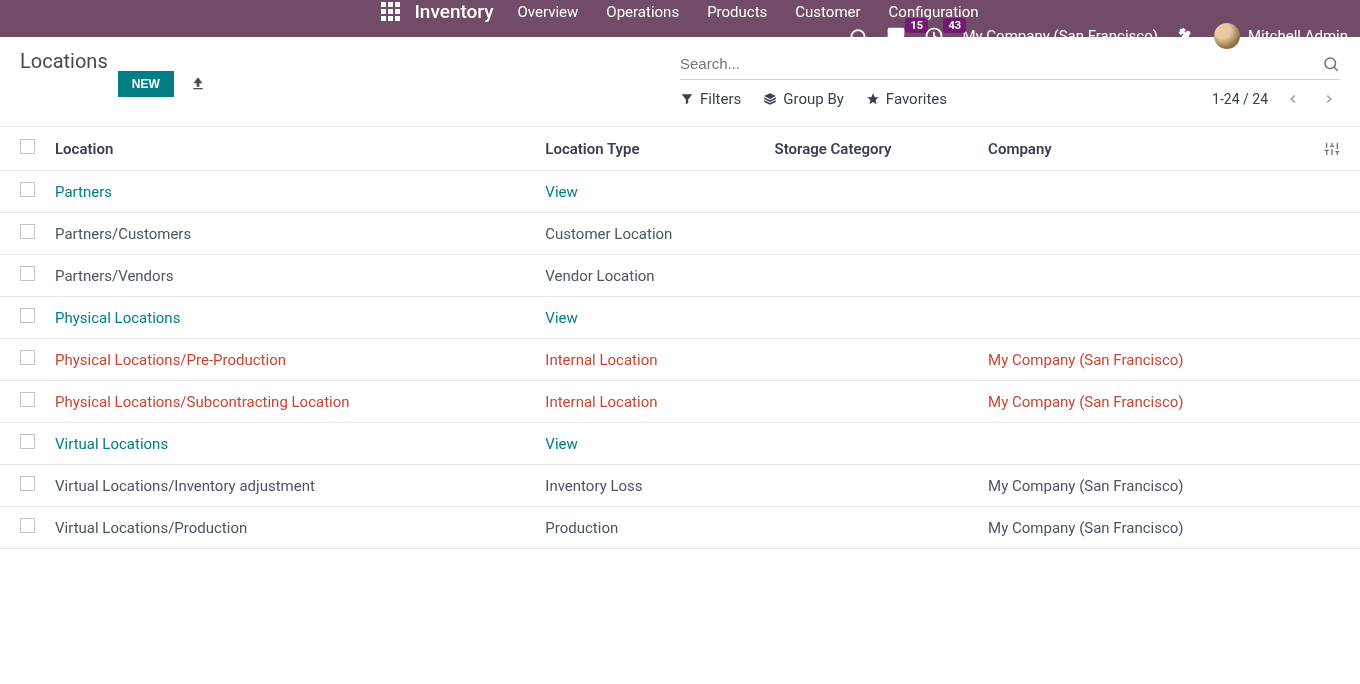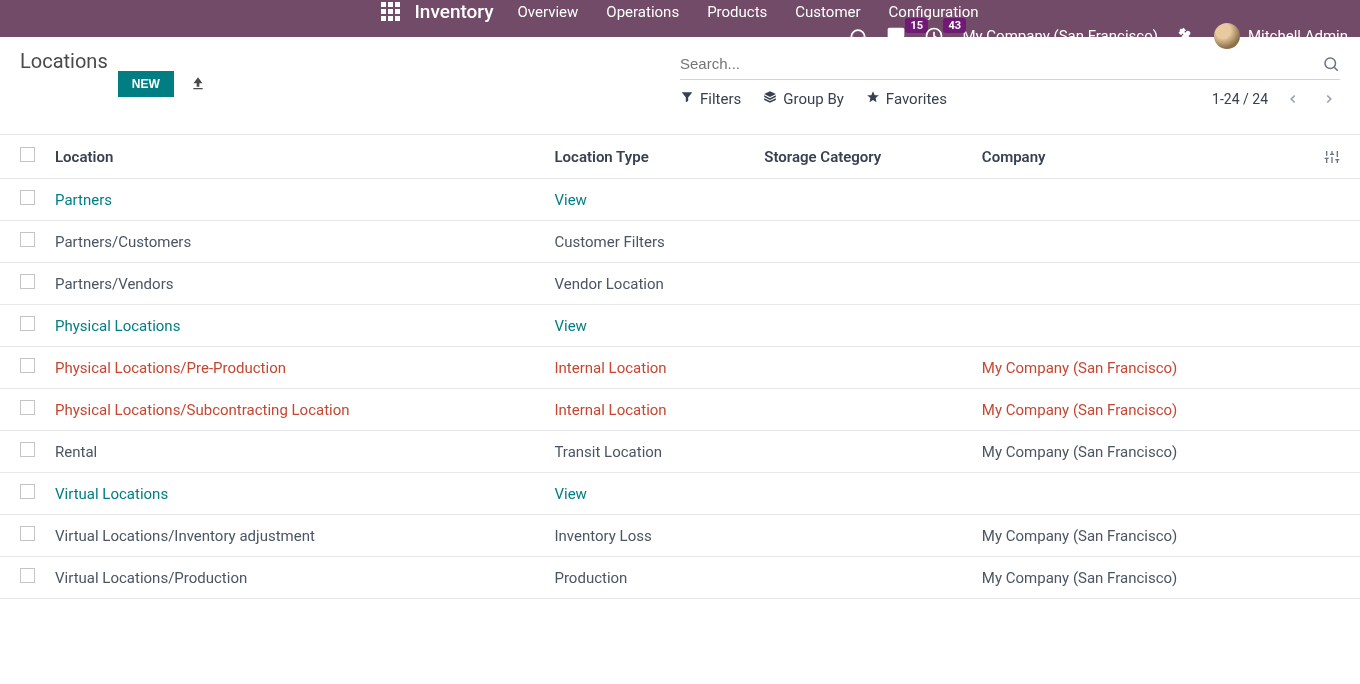--- a/index.html
+++ b/index.html
@@ -29,27 +29,27 @@
   .btn-new { background: #017E84; color: #fff; border: none; padding: 6px 14px; font-size: 12px; font-weight: 600; cursor: pointer; }
   .download-icon { cursor: pointer; color: #4a4a4a; }
   
   .cp-right { flex: 1; max-width: 660px; display: flex; flex-direction: column; }
   .search-row { display: flex; align-items: flex-start; border-bottom: 1px solid #d1d5db; padding: 6px 0; }
   .search-input { flex: 1; border: none; outline: none; font-size: 15px; color: #6b7280; background: transparent; }
   .search-icon { color: #6b7280; cursor: pointer; }
   
   .toolbar-row { display: flex; align-items: center; padding: 10px 0; justify-content: space-between; }
   .toolbar-left { display: flex; gap: 22px; }
-  .toolbar-item { display: flex; align-items: flex-start; gap: 6px; color: #374151; font-size: 15px; cursor: pointer; }
+  .toolbar-item { display: flex; align-items: center; gap: 6px; color: #374151; font-size: 15px; cursor: pointer; }
   .toolbar-right { display: flex; align-items: center; gap: 14px; }
   .pager { font-size: 14px; color: #374151; }
   .pager-nav { color: #9ca3af; cursor: pointer; font-size: 16px; padding: 0 4px; }
   
   
-  .list-table { width: 100%; border-collapse: collapse; margin-top: 16px; }
+  .list-table { width: 100%; border-collapse: collapse; margin-top: 8px; }
   .list-table thead th { text-align: left; font-weight: 600; font-size: 15px; color: #374151; padding: 12px 10px; border-bottom: 1px solid #e5e7eb; border-top: 1px solid #e5e7eb; background: #fff; }
   .list-table thead th:first-child { width: 44px; padding-left: 20px; }
   .list-table thead th:last-child { width: 44px; text-align: right; padding-right: 20px; }
   .list-table tbody td { padding: 11px 10px; border-bottom: 1px solid #e5e7eb; font-size: 15px; color: #4b5563; }
   .list-table tbody td:first-child { padding-left: 20px; }
   .checkbox { width: 15px; height: 15px; border: 1px solid #c4c4c4; display: inline-block; background: #fff; cursor: pointer; }
   .row-link { color: #017E84; cursor: pointer; }
   .row-warn td { color: #c74632 !important; }
   .settings-icon { color: #6b7280; cursor: pointer; }
   
@@ -204,21 +204,21 @@
         <td><span class="checkbox"></span></td>
         <td><span class="row-link">Partners</span></td>
         <td><span class="row-link">View</span></td>
         <td></td>
         <td></td>
         <td></td>
       </tr>
       <tr>
         <td><span class="checkbox"></span></td>
         <td><span>Partners/Customers</span></td>
-        <td><span>Customer Filters</span></td>
+        <td><span>Customer Location</span></td>
         <td></td>
         <td></td>
         <td></td>
       </tr>
       <tr>
         <td><span class="checkbox"></span></td>
         <td><span>Partners/Vendors</span></td>
         <td><span>Vendor Location</span></td>
         <td></td>
         <td></td>
@@ -243,28 +243,20 @@
       <tr class="row-warn">
         <td><span class="checkbox"></span></td>
         <td><span>Physical Locations/Subcontracting Location</span></td>
         <td><span>Internal Location</span></td>
         <td></td>
         <td>My Company (San Francisco)</td>
         <td></td>
       </tr>
       <tr>
         <td><span class="checkbox"></span></td>
-        <td><span>Rental</span></td>
-        <td><span>Transit Location</span></td>
-        <td></td>
-        <td>My Company (San Francisco)</td>
-        <td></td>
-      </tr>
-      <tr>
-        <td><span class="checkbox"></span></td>
         <td><span class="row-link">Virtual Locations</span></td>
         <td><span class="row-link">View</span></td>
         <td></td>
         <td></td>
         <td></td>
       </tr>
       <tr>
         <td><span class="checkbox"></span></td>
         <td><span>Virtual Locations/Inventory adjustment</span></td>
         <td><span>Inventory Loss</span></td>

